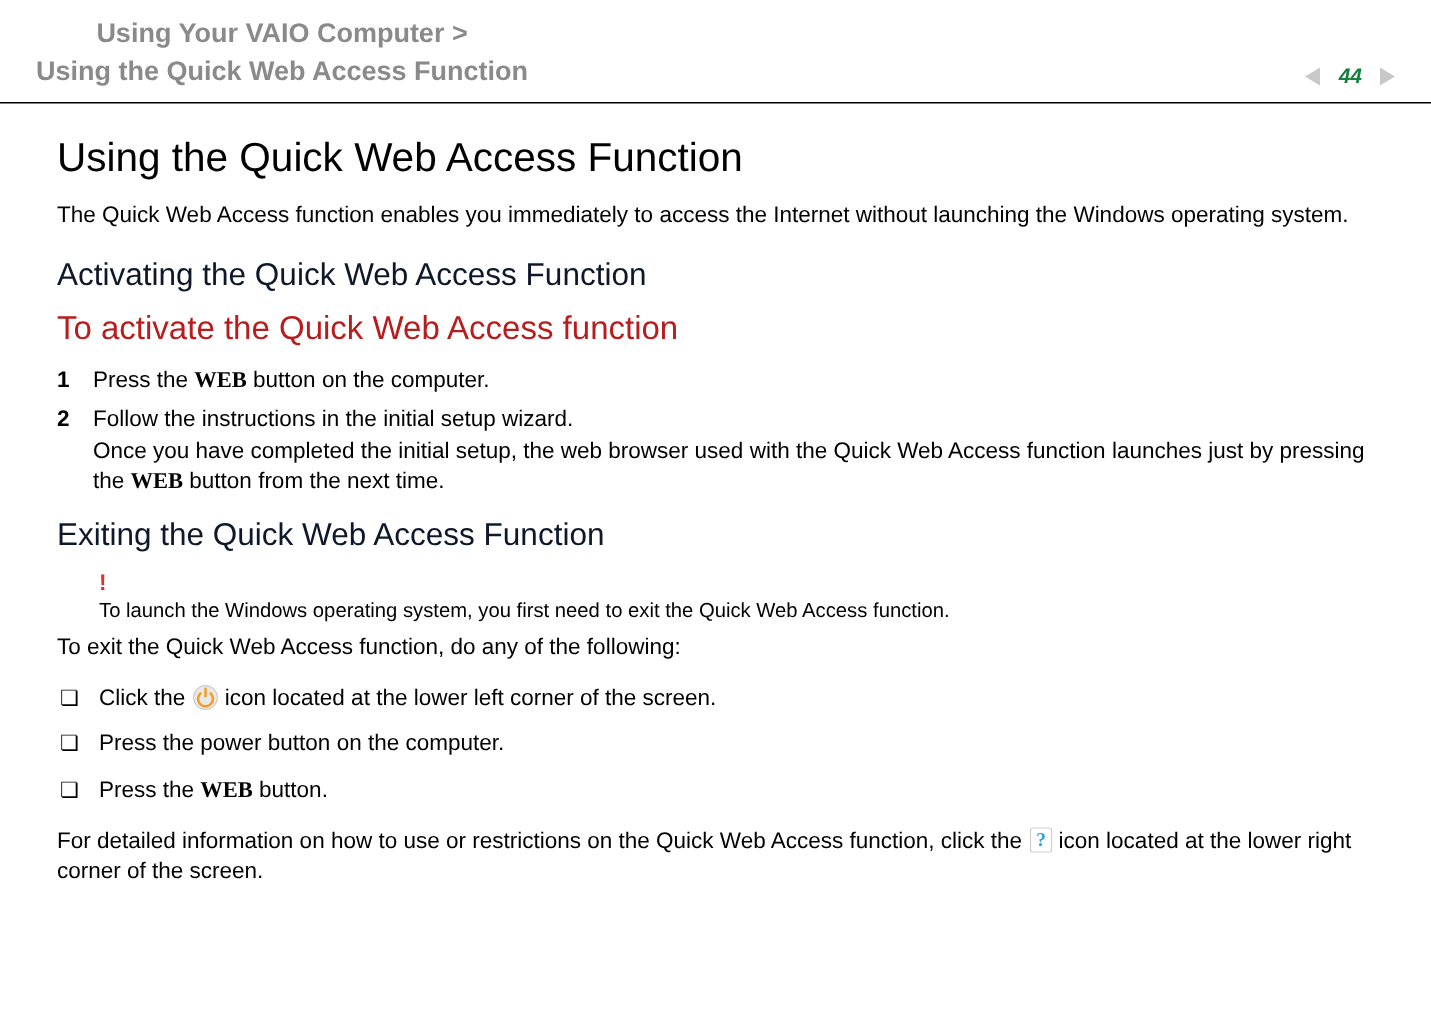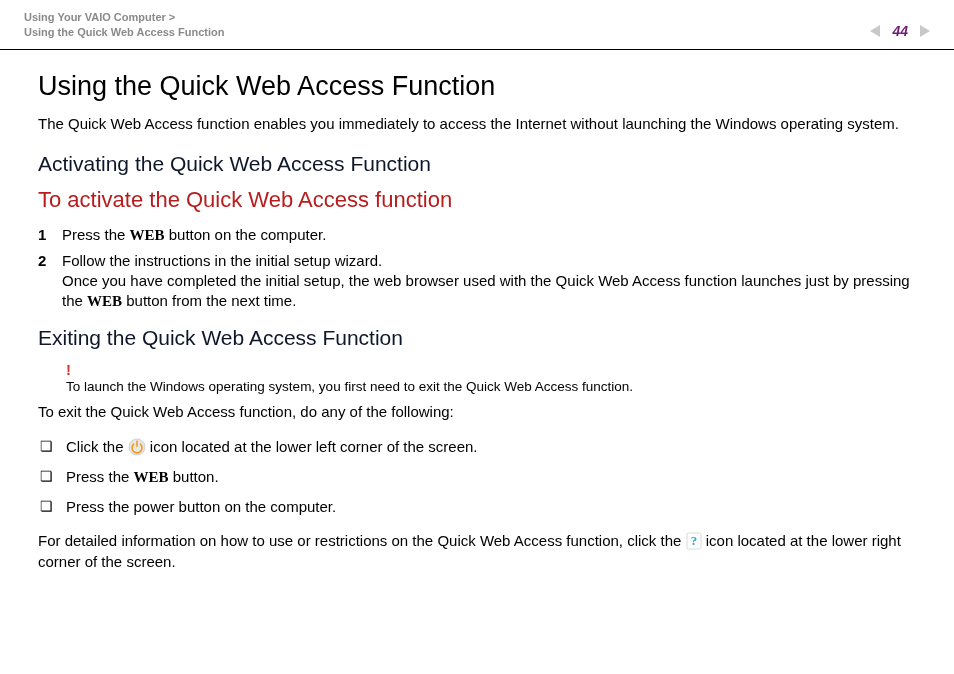--- a/index.html
+++ b/index.html
@@ -12,36 +12,37 @@
     line-height: 1.35;
   }
   .page-wrapper { position: relative; width: 954px; height: 674px; }
   .header {
     padding: 10px 20px 8px 24px;
     display: flex;
     justify-content: space-between;
     align-items: flex-end;
   }
   .breadcrumb {
-    font-size: 11px;
+    font-size: 18px;
     font-weight: bold;
     color: #8a8a8a;
     line-height: 1.4;
+    text-align: center;
   }
   .breadcrumb .chev { font-weight: bold; color: #8a8a8a; }
   .page-nav {
     display: flex;
     align-items: center;
     gap: 6px;
   }
   .page-num {
     font-size: 14px;
     font-weight: bold;
     font-style: italic;
-    color: #701a75;
+    color: #15803d;
   }
   .nav-arrow {
     display:inline-flex; align-items:center; justify-content:center;
     width: 20px; height: 18px;
   }
   .nav-arrow svg { display:block; }
   hr.header-rule {
     border: none; border-top: 1px solid #000;
     margin: 0 0 0 0;
   }
@@ -190,24 +191,24 @@
         <span class="inline-icon">
           <svg width="18" height="18" viewBox="0 0 18 18">
             <circle cx="9" cy="9" r="8" fill="#e8e8e8" stroke="#bcbcbc" stroke-width="0.6"></circle>
             <path d="M 5.6 6.2 A 5 5 0 1 0 12.4 6.2" fill="none" stroke="#f59a1c" stroke-width="1.6" stroke-linecap="round"></path>
             <line x1="9" y1="3.2" x2="9" y2="8.2" stroke="#f59a1c" stroke-width="1.6" stroke-linecap="round"></line>
           </svg>
         </span>
         <span> icon located at the lower left corner of the screen.</span>
       </li>
       <li>
+        <span>Press the power button on the computer.</span>
+      </li>
+      <li>
         <span>Press the </span><span class="bold">WEB</span><span> button.</span>
-      </li>
-      <li>
-        <span>Press the power button on the computer.</span>
       </li>
     </ul>
 
     <p class="trail">
       <span>For detailed information on how to use or restrictions on the Quick Web Access function, click the </span>
       <span class="inline-icon">
         <svg width="16" height="18" viewBox="0 0 16 18">
           <rect x="1" y="1" width="14" height="16" rx="1.5" fill="#ffffff" stroke="#cfcfcf" stroke-width="0.8"></rect>
           <text x="8" y="13" text-anchor="middle" font-family="Georgia, serif" font-size="13" font-weight="bold" fill="#2aa9e0">?</text>
         </svg>

